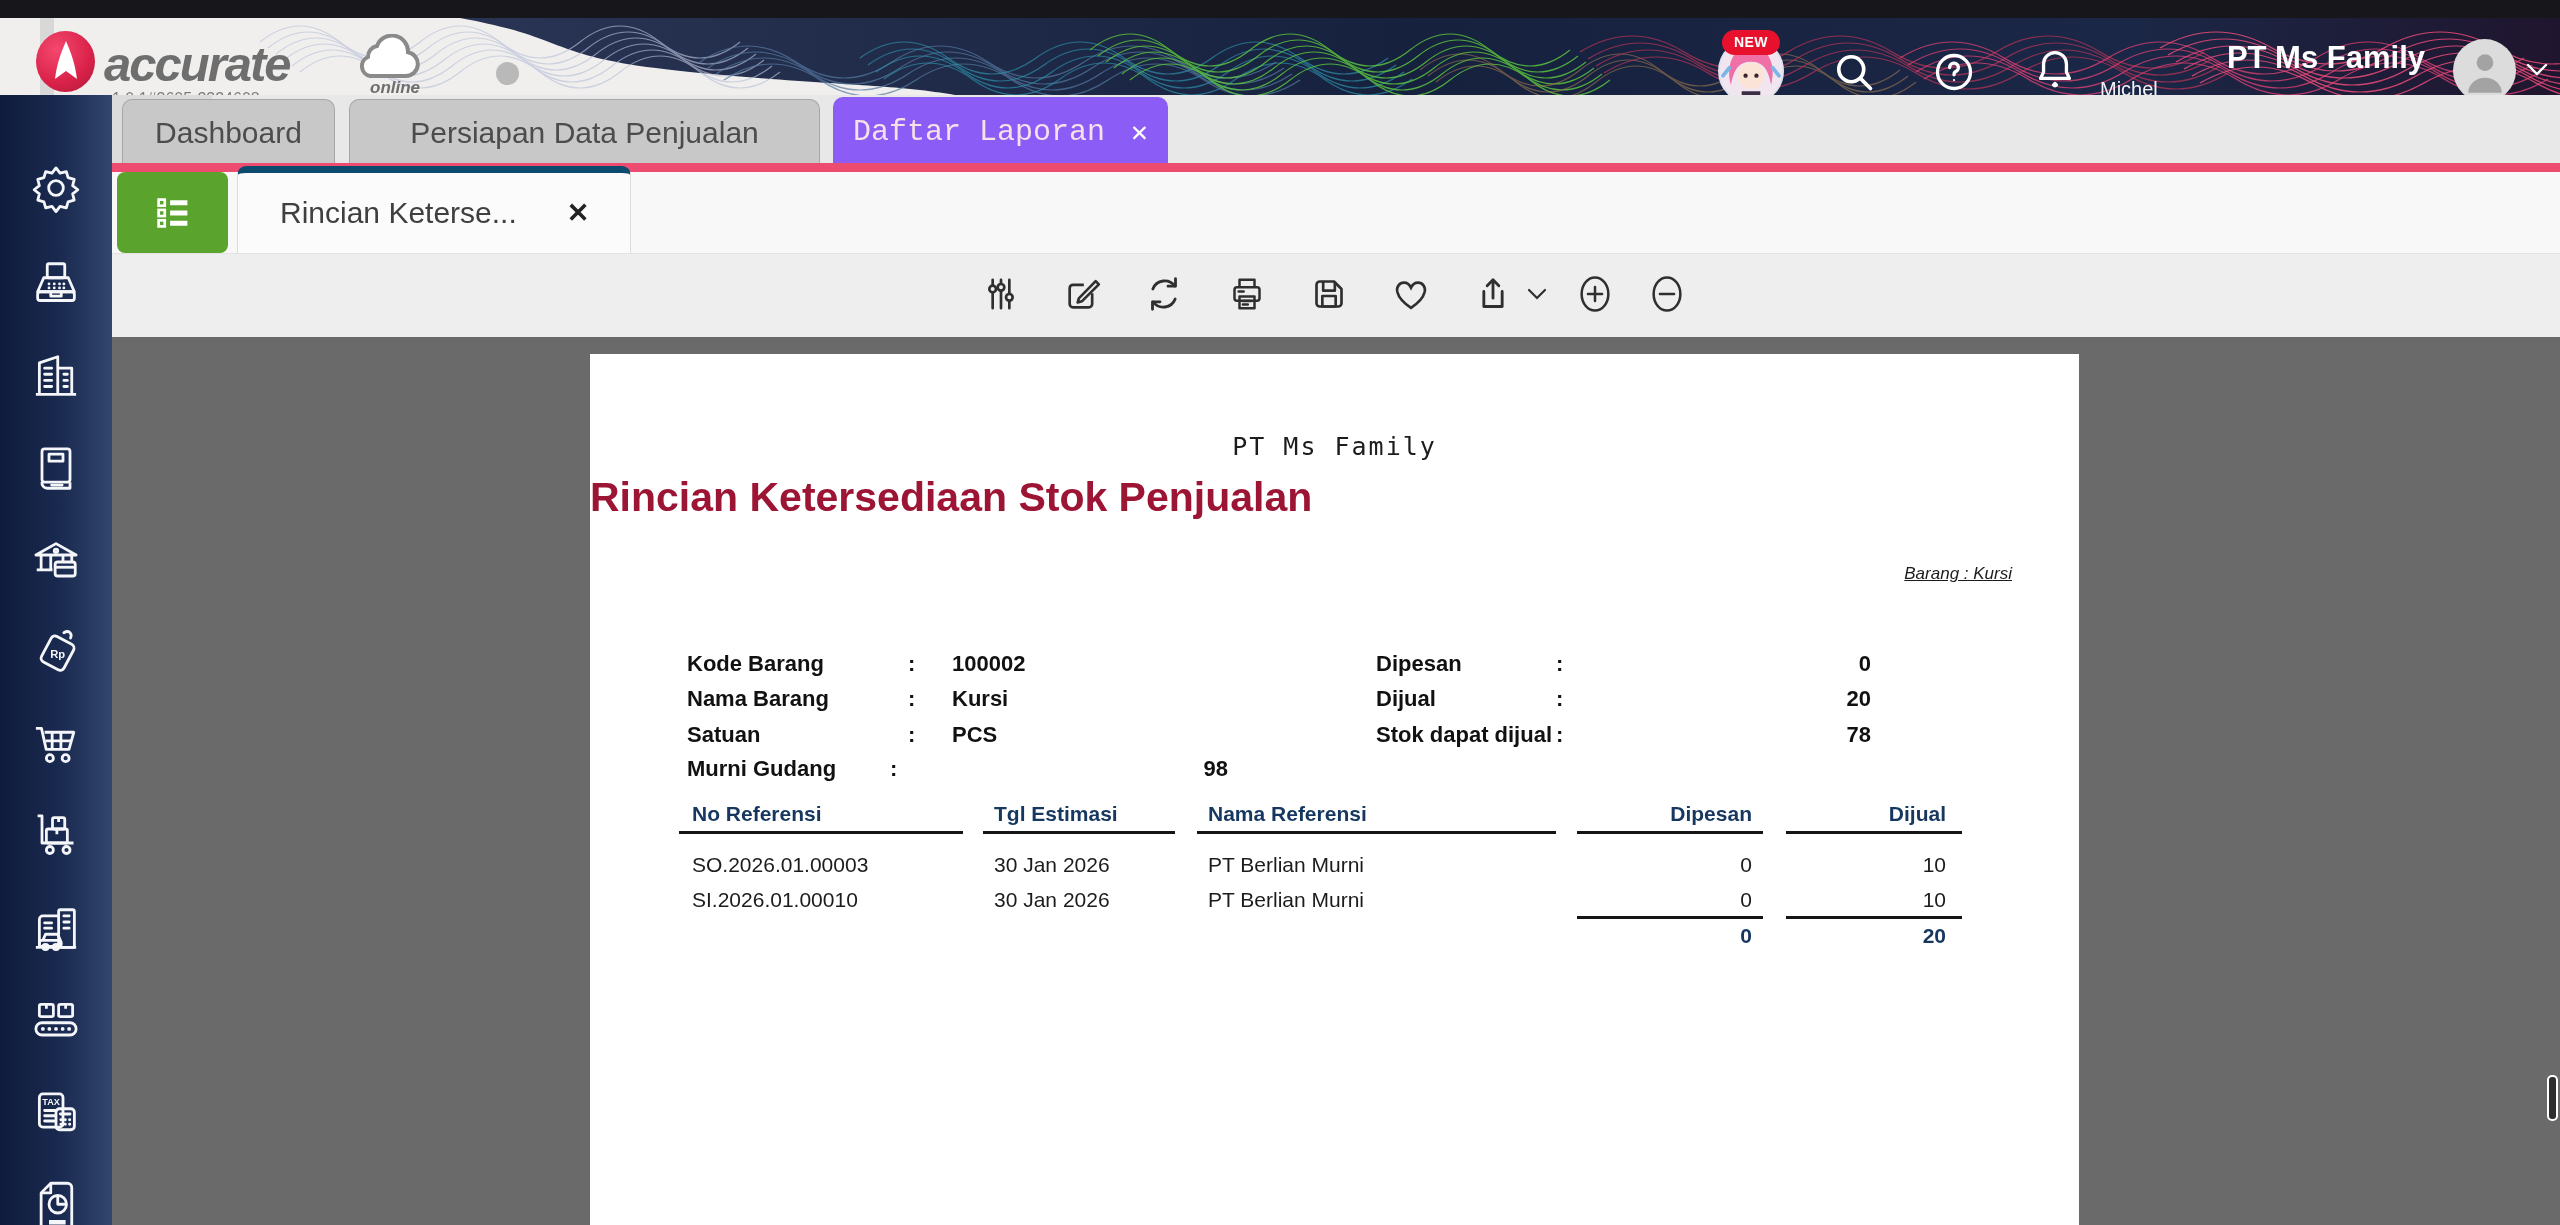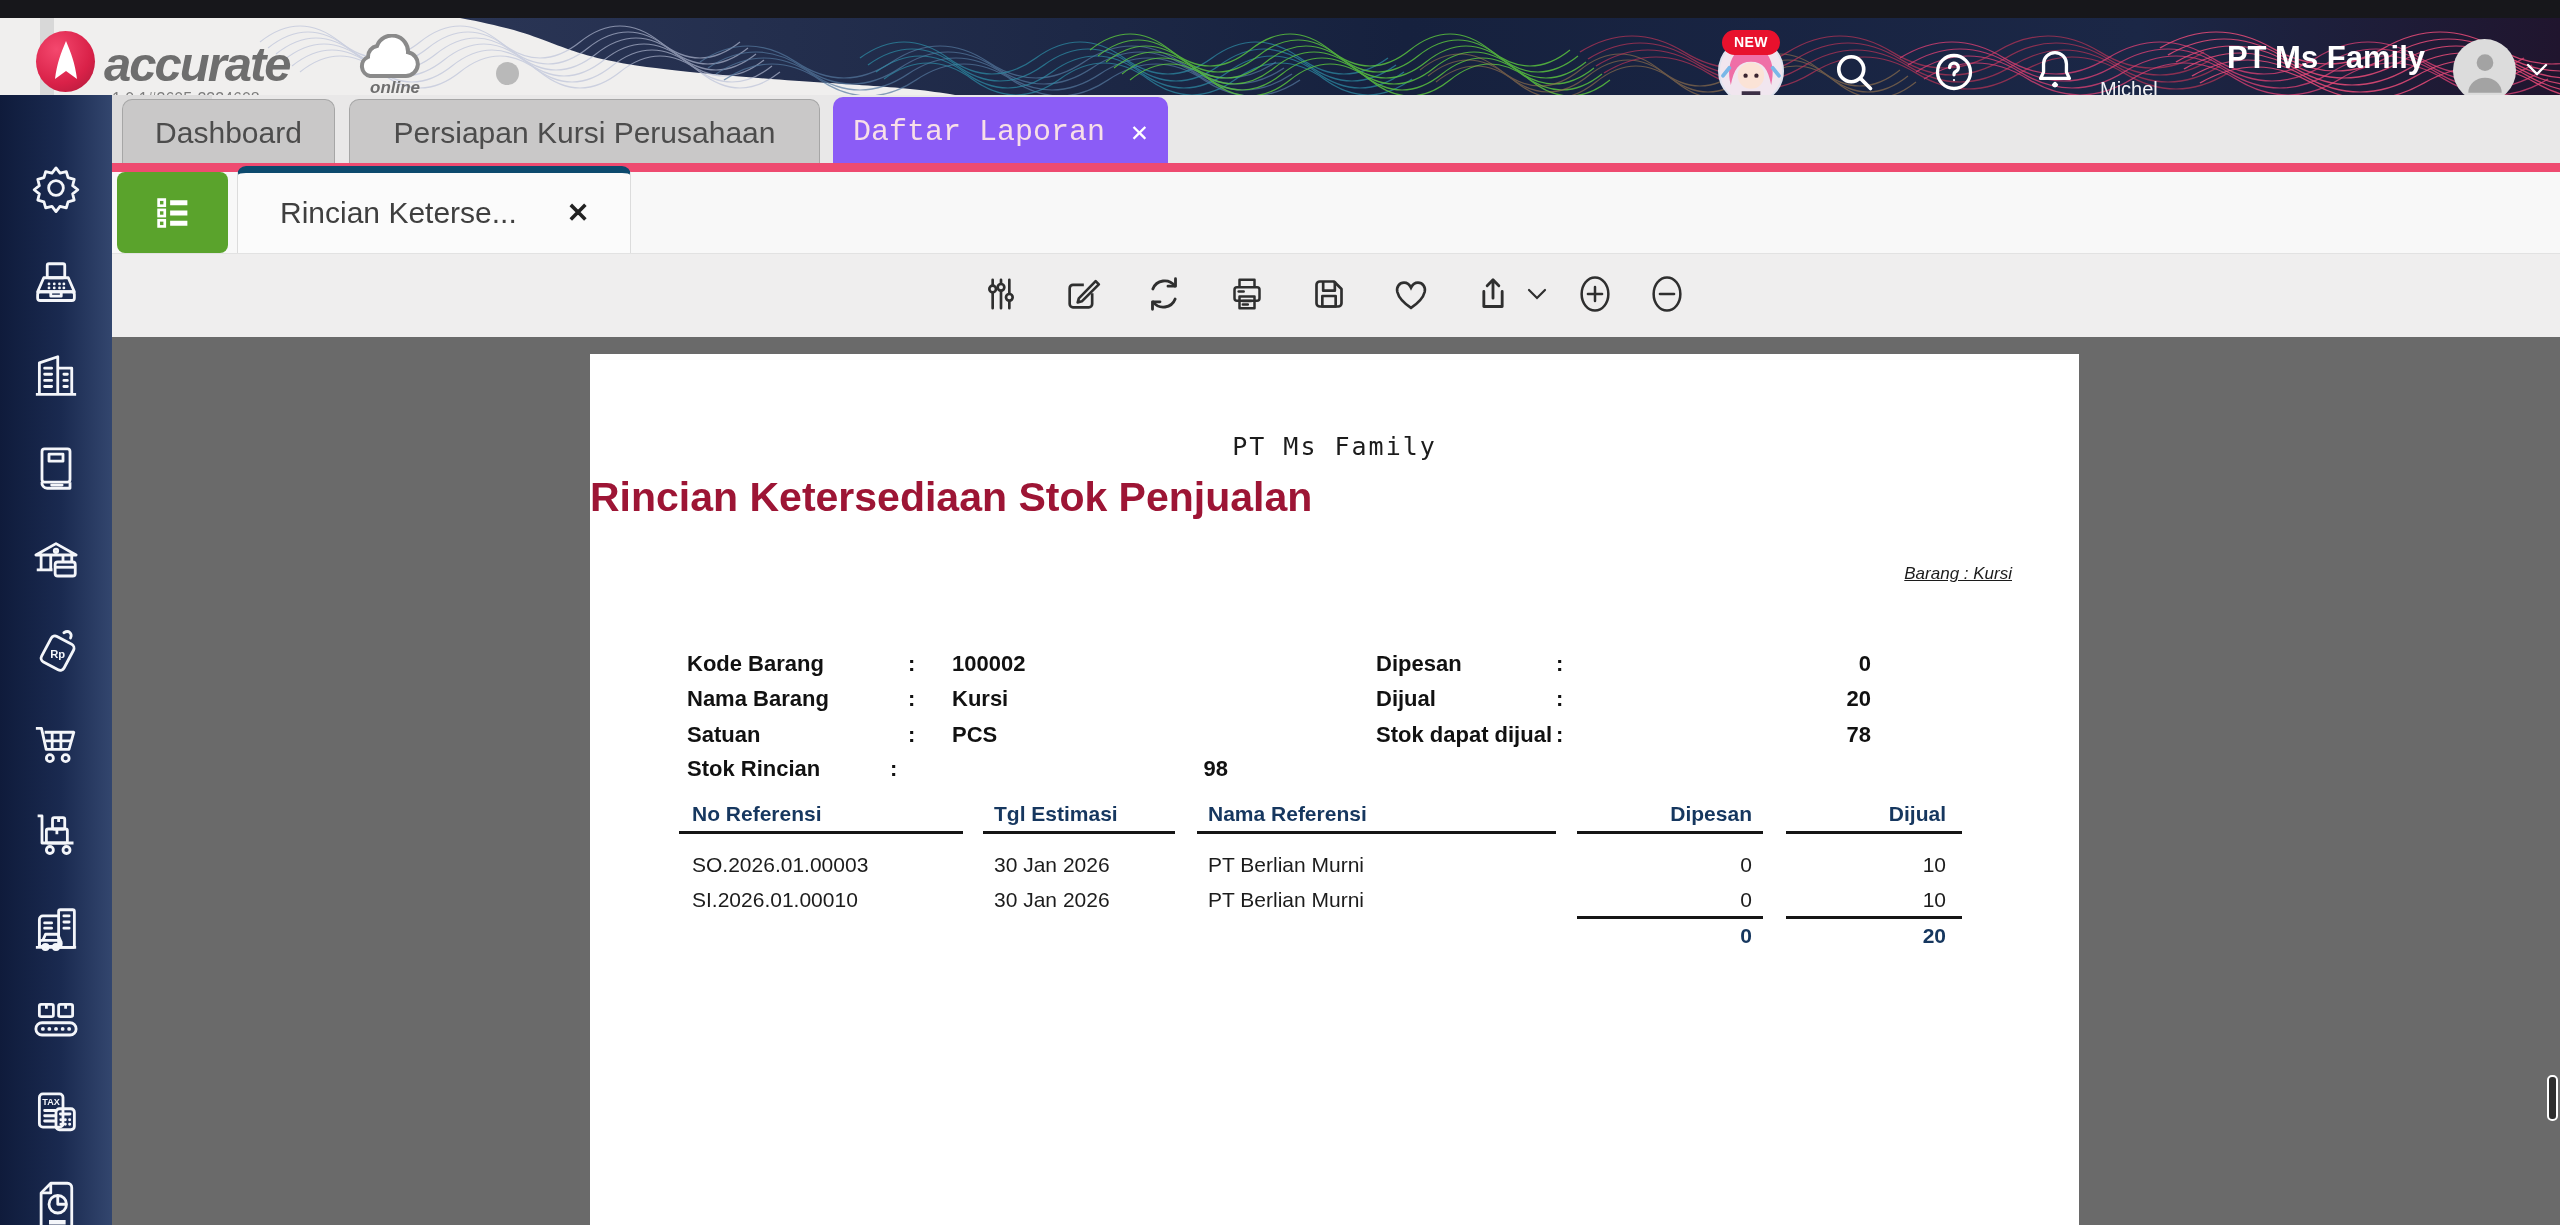--- a/index.html
+++ b/index.html
@@ -350,21 +350,21 @@
         <rect x="12" y="24" width="9.5" height="2.6" fill="#f4f6fa" stroke="none"></rect>
       </svg>
     </div>
   </div>
 
   <div class="abs" id="tabbar">
     <div class="tab" id="tab-dashboard">
       <span>Dashboard</span>
     </div>
     <div class="tab" id="tab-persiapan">
-      <span>Persiapan Kursi Perusahaan</span>
+      <span>Persiapan Data Penjualan</span>
     </div>
     <div class="tab" id="tab-daftar">
       <span>Daftar Laporan</span>
       <span class="tab-close">✕</span>
     </div>
     <div id="tab-counter">
       <span>3</span>
       <svg width="22" height="13" viewBox="0 0 22 13" fill="none" stroke="#555" stroke-width="2.4" stroke-linecap="round">
         <path d="M2 2 l9 8.5 9-8.5"></path>
       </svg>
@@ -473,21 +473,21 @@
         <span class="il-label">Nama Barang</span>
         <span class="il-sep">:</span>
         <span class="il-val">Kursi</span>
       </div>
       <div class="info-row" style="top:368px">
         <span class="il-label">Satuan</span>
         <span class="il-sep">:</span>
         <span class="il-val">PCS</span>
       </div>
       <div class="info-row" style="top:402px">
-        <span class="il-label">Stok Rincian</span>
+        <span class="il-label">Murni Gudang</span>
         <span class="il-sep4">:</span>
         <span class="il-val4">98</span>
       </div>
 
       <div class="info-row" style="top:297px">
         <span class="ir-label">Dipesan</span>
         <span class="ir-sep">:</span>
         <span class="ir-val">0</span>
       </div>
       <div class="info-row" style="top:332px">

